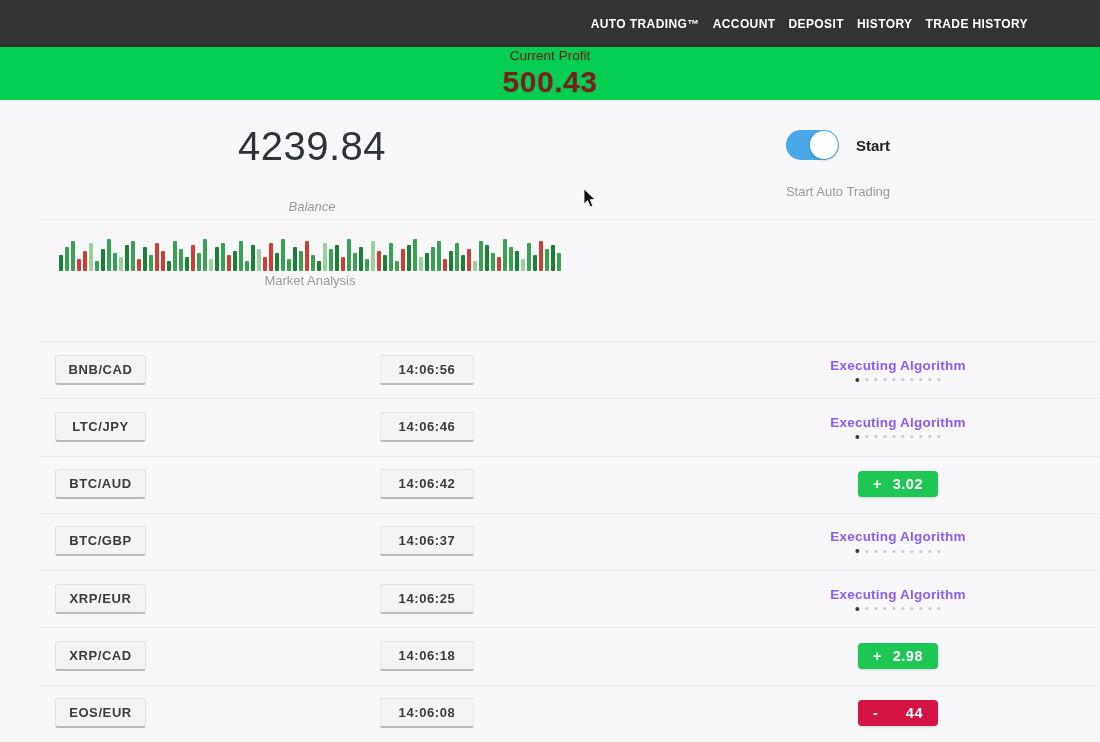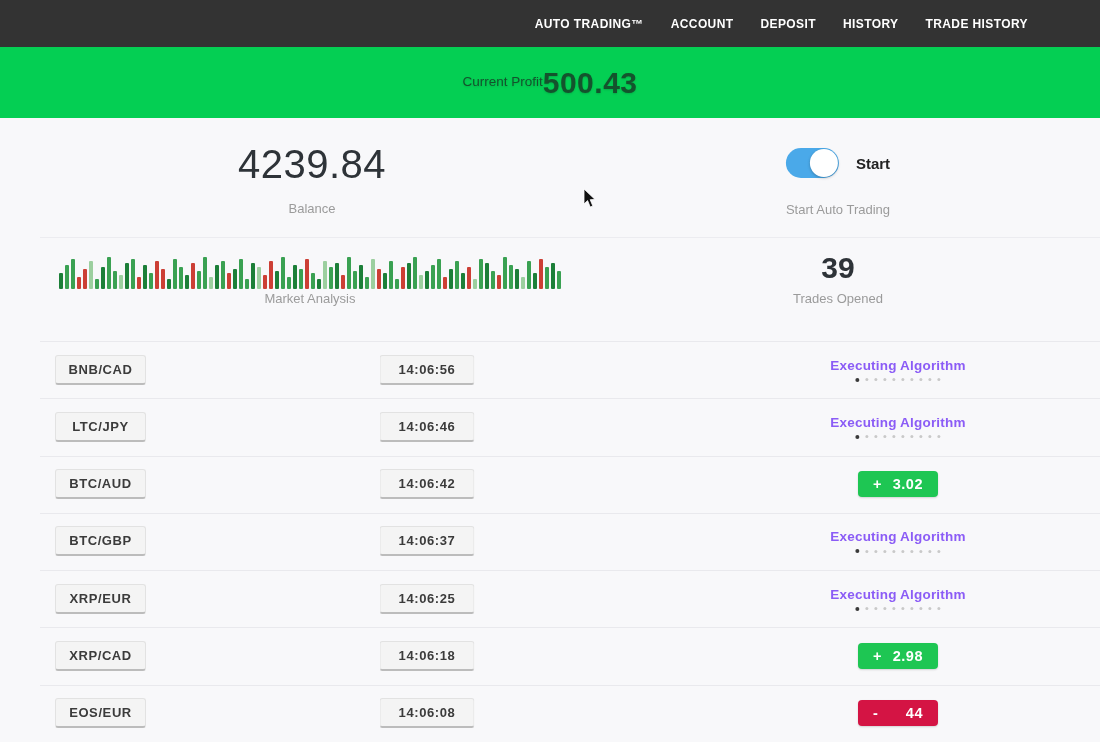--- a/index.html
+++ b/index.html
@@ -7,42 +7,42 @@
     font-family:"Liberation Sans", sans-serif; background:#f8f8fa; }
   .page { position:relative; width:1100px; height:742px; }
 
   
   .nav { height:47px; background:#333333; display:flex; align-items:center;
     justify-content:flex-end; padding-right:72px; gap:27px; }
   .nav-item { color:#ffffff; font-size:12px; font-weight:700;
     letter-spacing:.4px; cursor:pointer; white-space:nowrap; }
 
   
-  .banner { height:71px; display:flex; flex-direction:row;
-    align-items:center; justify-content:center; color:#14532d; }
+  .banner { height:53px; display:flex; flex-direction:column;
+    align-items:center; justify-content:center; color:#7f1d1d; }
   .banner-label { font-size:13.5px; font-weight:400; margin-bottom:2px;
     text-shadow:0 1px 2px rgba(0,0,0,.12); }
   .banner-value { font-size:30px; font-weight:700; letter-spacing:.5px;
     text-shadow:0 1px 2px rgba(0,0,0,.15); }
 
   
   .stats { position:relative; }
   .stats-1 { height:119px; }
   .stats-2 { height:104px; }
   .stats-2::before { content:""; position:absolute; top:0; left:40px; right:0;
     border-top:1px solid #ececf0; }
   .col-left { position:absolute; left:312px; transform:translateX(-50%);
     text-align:center; }
   .col-right { position:absolute; left:838px; transform:translateX(-50%);
     text-align:center; }
   .big-num { font-size:40px; font-weight:400; color:#2e3338; letter-spacing:.5px; }
   .mid-num { font-size:30px; font-weight:700; color:#2e3338; }
   .caption { font-size:13px; color:#9b9b9b; }
   .stats-1 .col-left { top:24px; }
-  .stats-1 .col-left .caption { margin-top:14px; }
+  .stats-1 .col-left .caption { margin-top:30px;font-style:italic; }
   .stats-1 .col-right { top:30px; }
   .stats-1 .col-right .caption { margin-top:24px; }
   .stats-2 .col-left { left:310px; top:18px; width:520px; }
   .stats-2 .col-right { top:14px; }
   .stats-2 .col-right .caption { margin-top:6px; }
 
   
   .toggle-row { display:flex; align-items:center; justify-content:center; gap:17px; }
   .toggle { width:53px; height:30px; border-radius:15px; position:relative;
     cursor:pointer; }
@@ -83,21 +83,21 @@
 
   
   .cursor { position:absolute; left:583px; top:188px; pointer-events:none; }
 </style>
 </head>
 <body>
 
 <div class="page">
 
   <nav class="nav" style="background: rgb(51, 51, 51);">
-    <div style="display:flex;gap:27px;align-items:center;">
+    <div style="display:flex;gap:13px;align-items:center;">
         <span class="nav-item">AUTO TRADING™</span>
         <span class="nav-item">ACCOUNT</span>
         <span class="nav-item">DEPOSIT</span>
         <span class="nav-item">HISTORY</span>
         <span class="nav-item">TRADE HISTORY</span>
       </div>
   </nav>
 
   <header class="banner" style="background: rgb(4, 207, 83);">
     <div class="banner-label">Current Profit</div>
@@ -203,24 +203,20 @@
           <div class="bar" style="height: 12px; background: rgb(156, 207, 159);"></div>
           <div class="bar" style="height: 28px; background: rgb(58, 161, 82);"></div>
           <div class="bar" style="height: 16px; background: rgb(28, 127, 56);"></div>
           <div class="bar" style="height: 30px; background: rgb(204, 63, 53);"></div>
           <div class="bar" style="height: 22px; background: rgb(58, 161, 82);"></div>
           <div class="bar" style="height: 26px; background: rgb(28, 127, 56);"></div>
           <div class="bar" style="height: 18px; background: rgb(58, 161, 82);"></div>
         </div>
       <div class="caption">Market Analysis</div>
     </div>
-    <div class="col-right">
-      <div class="mid-num">39</div>
-      <div class="caption">Trades Opened</div>
-    </div>
   </section>
 
   <section class="trades">
       <div class="trade-row">
       <span class="pill sym">BNB/CAD</span>
       <span class="pill time">14:06:56</span>
       <div class="status">
           <div class="exec-label">Executing Algorithm</div>
           <div class="dots">
             <span class="dot active"></span>

